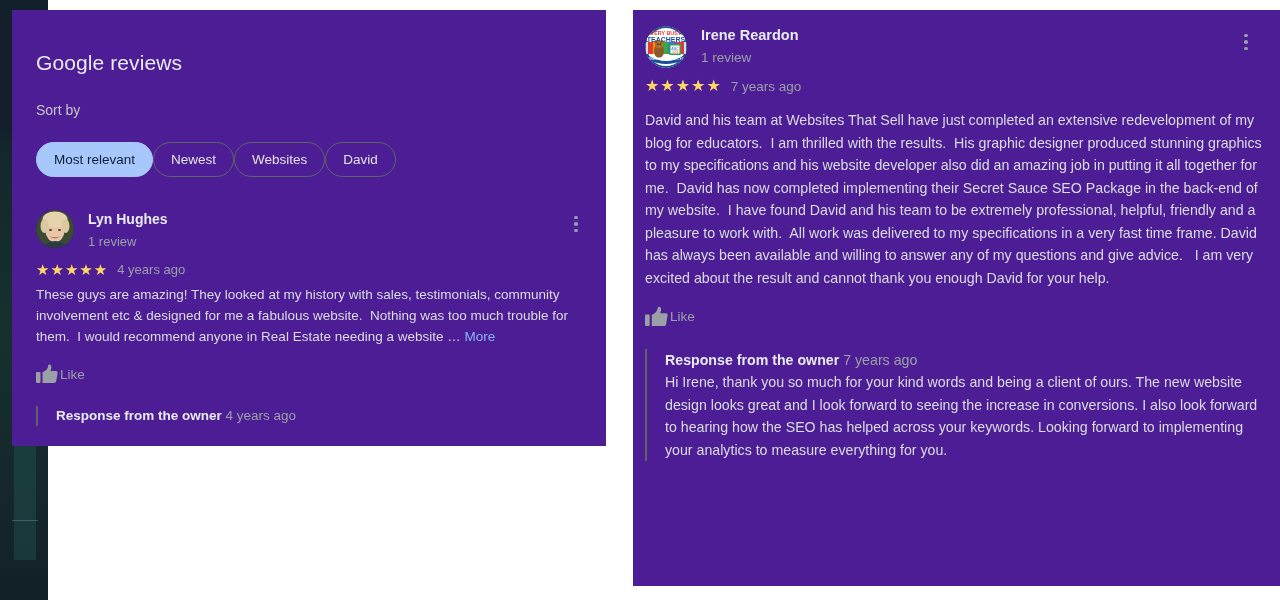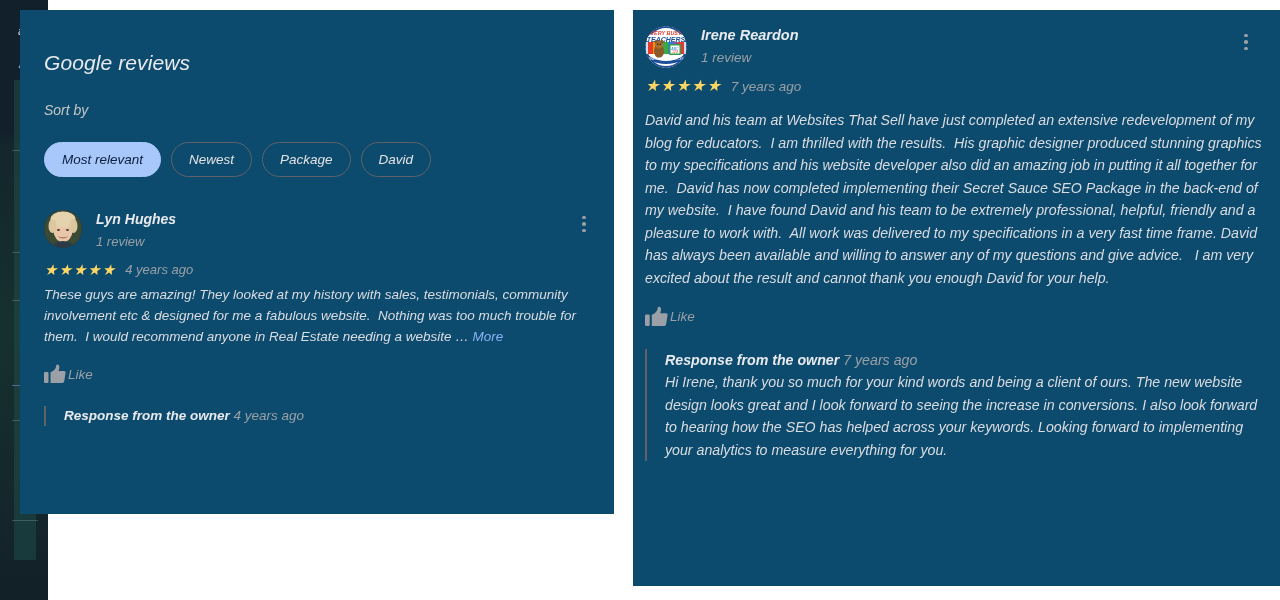--- a/index.html
+++ b/index.html
@@ -49,27 +49,26 @@
   .underlay-line.a { top: 150px; }
   .underlay-line.b { top: 252px; }
   .underlay-line.c { top: 300px; }
   .underlay-line.d { top: 385px; background: rgba(120,150,210,.55); }
   .underlay-line.e { top: 420px; }
   .underlay-line.f { top: 520px; }
 
   
   .panel {
     position: absolute;
-    background: #0c4a6e;
+    background: #4c1d95;
     overflow: hidden;
-    font-style: italic;
   }
   .panel-left {
-    left: 20px; top: 10px;
-    width: 594px; height: 504px;
+    left: 12px; top: 10px;
+    width: 594px; height: 436px;
   }
   .panel-right {
     left: 633px; top: 10px;
     width: 647px; height: 576px;
   }
 
   
   .reviews-title {
     position: absolute;
     left: 24px; top: 41px;
@@ -80,21 +79,20 @@
   .sort-by-label {
     position: absolute;
     left: 24px; top: 92px;
     font-size: 14px;
     color: #c4c7c5;
   }
   .chips {
     position: absolute;
     left: 24px; top: 132px;
     display: flex;
-    gap: 10px;
   }
   .chip {
     height: 35px;
     box-sizing: border-box;
     padding: 0 17px;
     border-radius: 18px;
     border: 1px solid #5f6368;
     display: flex;
     align-items: center;
     justify-content: center;
@@ -255,21 +253,21 @@
 </div>
 
 <div class="panel panel-left">
 
   <div class="reviews-title">Google reviews</div>
   <div class="sort-by-label">Sort by</div>
 
   <div class="chips">
     <div class="chip active">Most relevant</div>
     <div class="chip">Newest</div>
-    <div class="chip">Package</div>
+    <div class="chip">Websites</div>
     <div class="chip">David</div>
   </div>
 
   <div class="review review-left">
 
     <div class="review-head">
       <div class="avatar">
         <svg viewBox="0 0 38 38">
           <defs>
             <clipPath id="cl">

